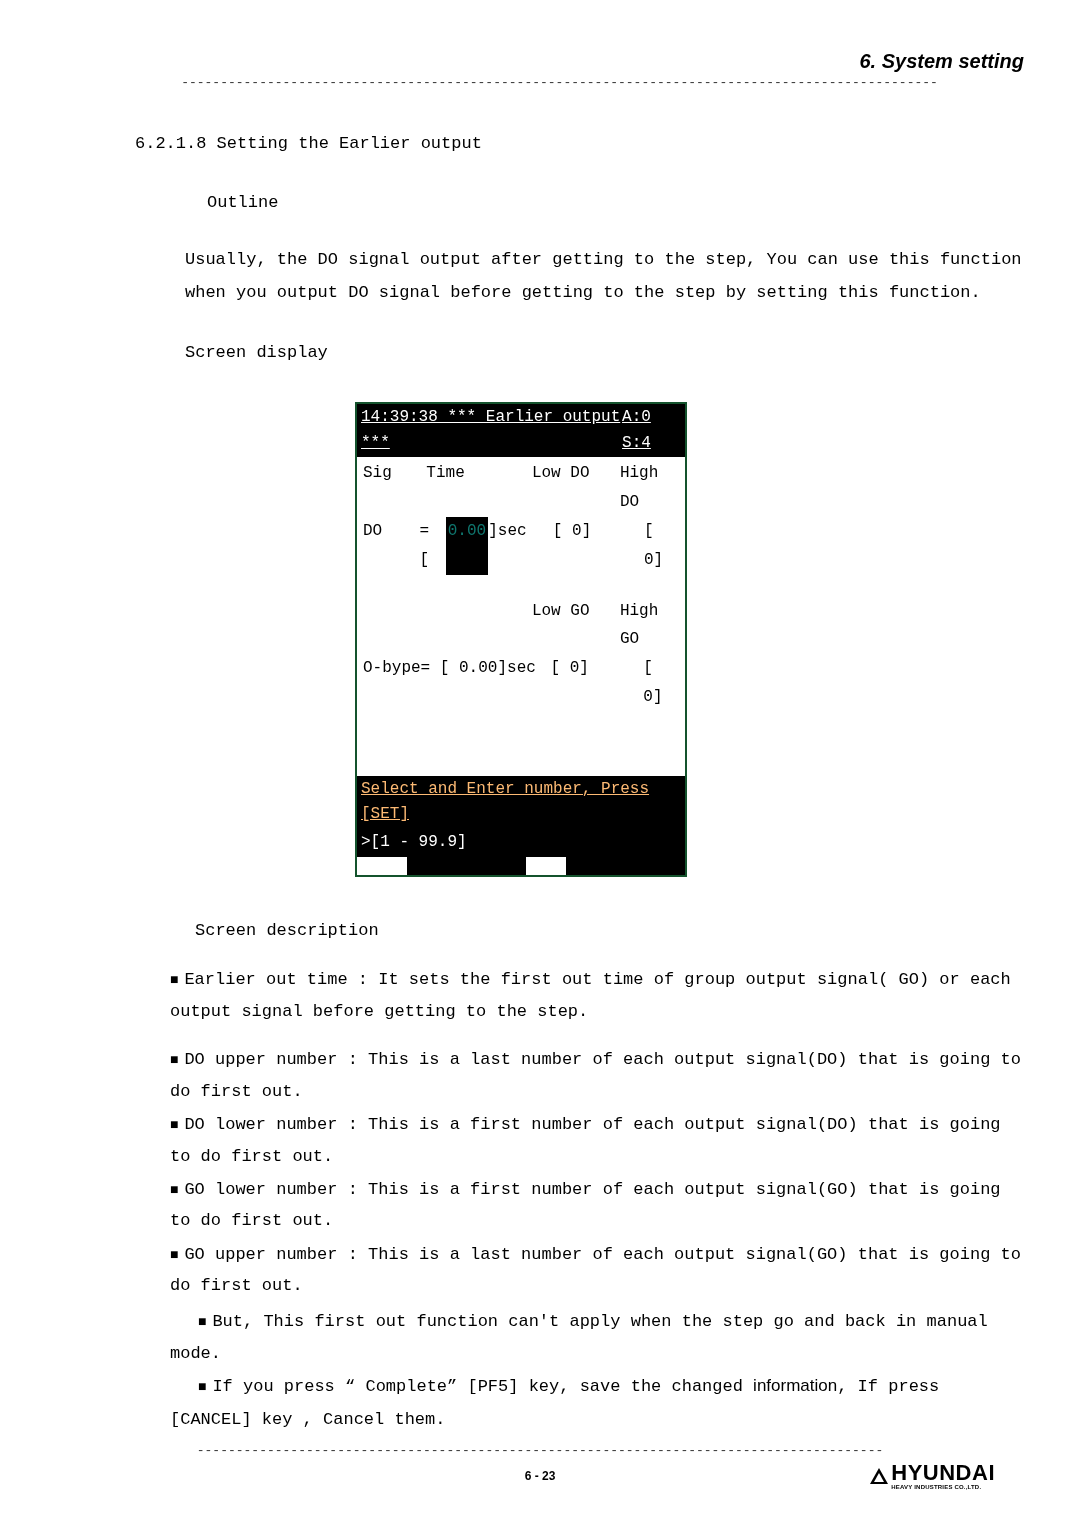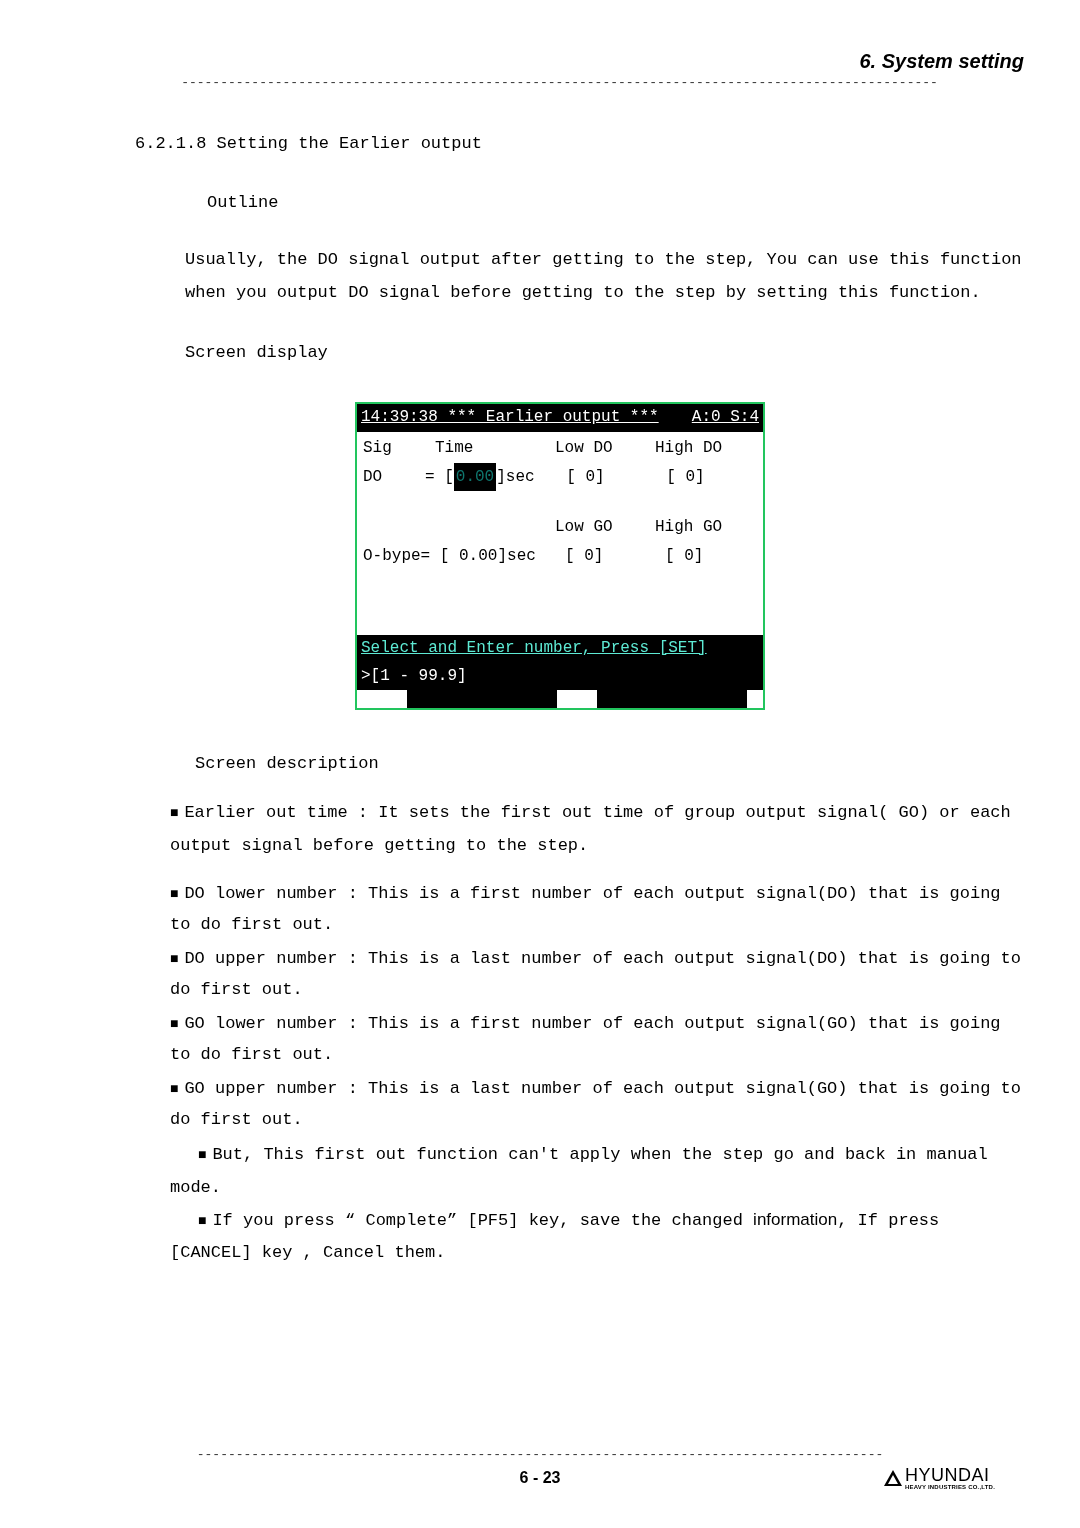--- a/index.html
+++ b/index.html
@@ -47,22 +47,22 @@
     .para {
       margin-left: 50px;
       margin-bottom: 30px;
       line-height: 1.9;
     }
     .screen-display-label {
       margin-left: 50px;
       margin-bottom: 10px;
     }
     .screen-box {
-      border: 2px solid #22c55e;
-      width: 410px;
+      border: 2px solid #14532d;
+      width: 332px;
       margin-left: 220px;
       margin-bottom: 40px;
       font-size: 16px;
       margin-top: 36px;
     }
     .screen-box .invert {
       background: #000;
       color: #0f766e;
     }
     .screen-header {
@@ -73,21 +73,21 @@
       display: flex;
       justify-content: space-between;
     }
     .screen-body {
       padding: 2px 6px 4px 6px;
       line-height: 1.8;
     }
     .screen-row1 { display: flex; }
     .screen-footer1 {
       background: #000;
-      color: #5eead4;
+      color: #fdba74;
       text-decoration: underline;
       padding: 1px 4px;
     }
     .screen-footer2 {
       background: #000;
       color: #fff;
       padding: 1px 4px;
     }
     .black-block {
       background: #000;
@@ -143,21 +143,21 @@
     }
     .footer-row {
       display: flex;
       justify-content: space-between;
       align-items: center;
       margin-top: 4px;
     }
     .page-num {
       font-family: Arial, sans-serif;
       font-weight: bold;
-      font-size: 16px;
+      font-size: 12px;
       position: absolute;
       left: 50%;
       transform: translateX(-50%);
     }
     .logo {
       display: flex;
       align-items: center;
       gap: 3px;
     }
     .logo-triangle {
@@ -172,22 +172,22 @@
       position:absolute;
       left:-5px;
       top:5px;
       width:0;height:0;
       border-left:5px solid transparent;
       border-right:5px solid transparent;
       border-bottom:9px solid #fff;
     }
     .logo-text {
       font-family: Arial, sans-serif;
-      font-weight: 400;
-      font-size: 18px;
+      font-weight: 700;
+      font-size: 22px;
       letter-spacing: 0.5px;
       line-height: 1;
     }
     .logo-sub {
       font-family: Arial, sans-serif;
       font-size: 6px;
       font-weight: bold;
       letter-spacing: 0.2px;
     }
   </style>
@@ -246,24 +246,24 @@
     </div>
 
     <div class="desc-label">Screen description</div>
 
     <div class="bullet-list">
       <div class="bullet-item">
         <span class="bullet-sq">■</span><span>Earlier out time :</span> <span>It sets the first out time of group output signal( GO) or each output signal before getting to the step.</span>
       </div>
       <div style="height:10px"></div>
       <div class="bullet-item-tight">
+        <span class="bullet-sq">■</span><span>DO upper number :</span> <span>This is a last number of each output signal(DO) that is going to do first out.</span>
+      </div>
+      <div class="bullet-item-tight">
         <span class="bullet-sq">■</span><span>DO lower number :</span> <span>This is a first number of each output signal(DO) that is going to do first out.</span>
-      </div>
-      <div class="bullet-item-tight">
-        <span class="bullet-sq">■</span><span>DO upper number :</span> <span>This is a last number of each output signal(DO) that is going to do first out.</span>
       </div>
       <div class="bullet-item-tight">
         <span class="bullet-sq">■</span><span>GO lower number :</span> <span> This is a first number of each output signal(GO) that is going to do first out.</span>
       </div>
       <div class="bullet-item-tight">
         <span class="bullet-sq">■</span><span>GO upper number :</span> <span>This is a last number of each output signal(GO) that is going to do first out.</span>
       </div>
     </div>
 
     <div class="ref-block">

